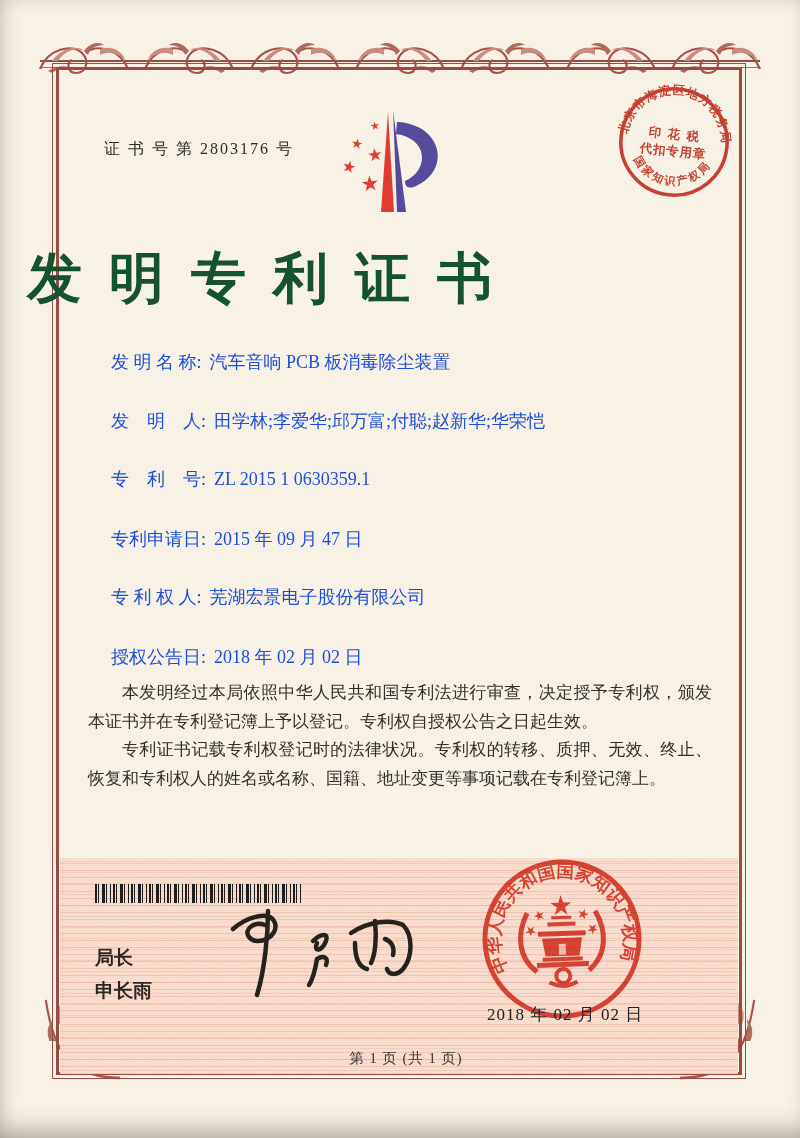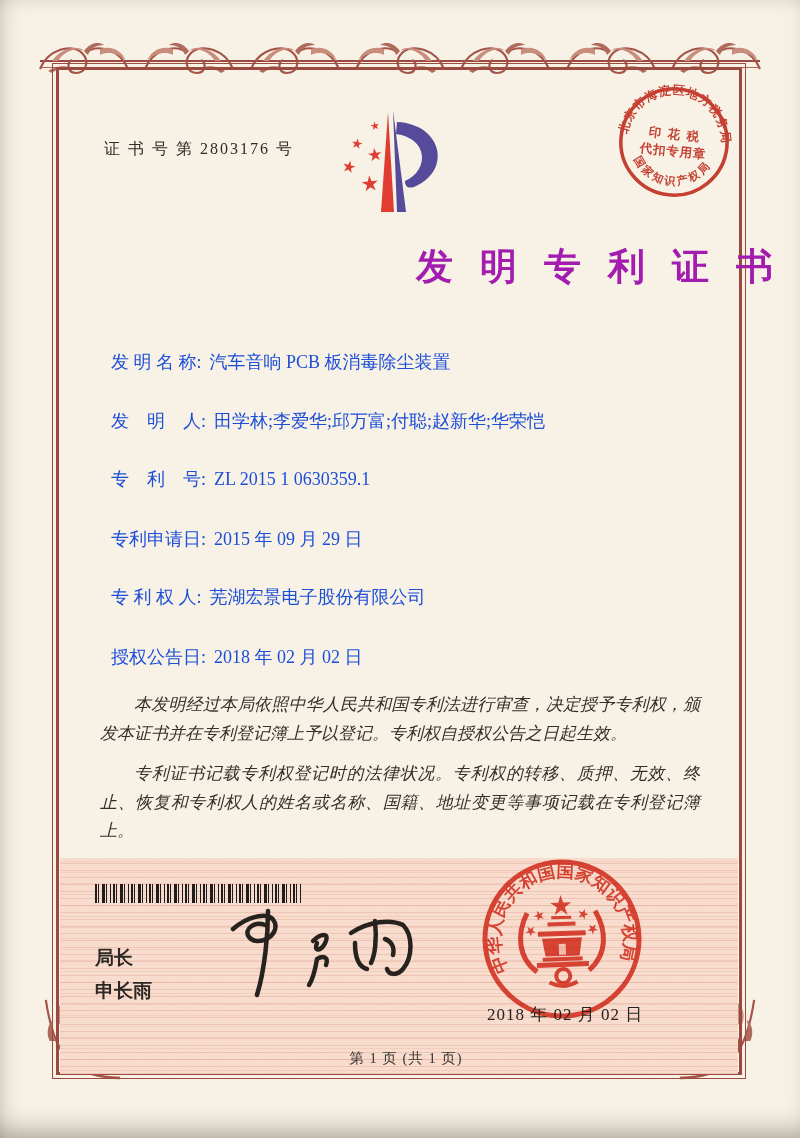--- a/index.html
+++ b/index.html
@@ -30,27 +30,27 @@
   
   .pink{position:absolute;left:60px;top:858px;width:678px;height:216px;
     background-color:#f8dcce;
     background-image:
       repeating-linear-gradient(0deg, rgba(216,140,116,.30) 0 1px, rgba(0,0,0,0) 1px 7px),
       repeating-linear-gradient(0deg, rgba(0,0,0,0) 0 3px, rgba(216,140,116,.18) 3px 4px, rgba(0,0,0,0) 4px 11px),
       repeating-linear-gradient(90deg, rgba(245,220,205,.25) 0 14px, rgba(0,0,0,0) 14px 30px);
   }
   
   .certno{position:absolute;left:80px;top:139px;font-size:16px;letter-spacing:2px;color:#2f2b28;margin-left:24px;}
-  .title{position:absolute;left:0;right:0;top:242px;text-align:right;
-    font-size:37px;font-weight:bold;letter-spacing:27px;text-indent:27px;color:#a21caf;}
+  .title{position:absolute;left:0;right:0;top:242px;text-align:left;
+    font-size:55px;font-weight:bold;letter-spacing:27px;text-indent:27px;color:#14532d;}
   .frow{position:absolute;left:111px;font-size:18px;color:#1d4ed8;white-space:nowrap;}
   .frow .lab{margin-right:8px;}
   .paras{position:absolute;left:88px;top:679px;width:624px;font-size:17px;line-height:28.5px;
     text-align:justify;color:#332f2b;}
-  .paras p{margin:12px;text-indent:2em;font-style:italic;}
+  .paras p{margin:0;text-indent:2em;}
   .signatory{position:absolute;left:95px;top:941px;font-size:19px;line-height:33px;color:#2c2825;font-weight:bold;}
   .footer{position:absolute;left:0;right:0;top:1049px;text-align:center;font-size:14.5px;
     letter-spacing:1px;color:#3a3632;padding-left:12px;}
   
   .logo{position:absolute;left:318px;top:100px;width:152px;height:124px;}
   .tax-stamp{position:absolute;left:612px;top:80px;width:124px;height:124px;
     transform:rotate(6deg);mix-blend-mode:multiply;opacity:.95;}
   .barcode{position:absolute;left:95px;top:884px;width:206px;height:19px;
     background:repeating-linear-gradient(90deg,
       #1d1d1d 0 2px, rgba(0,0,0,0) 2px 3px,
@@ -163,21 +163,21 @@
   <div class="frow" style="top:350px">
     <span class="lab">发 明 名 称:</span><span class="val">汽车音响 PCB 板消毒除尘装置</span>
   </div>
   <div class="frow" style="top:409px">
     <span class="lab">发　明　人:</span><span class="val">田学林;李爱华;邱万富;付聪;赵新华;华荣恺</span>
   </div>
   <div class="frow" style="top:467px">
     <span class="lab">专　利　号:</span><span class="val">ZL 2015 1 0630359.1</span>
   </div>
   <div class="frow" style="top:527px">
-    <span class="lab">专利申请日:</span><span class="val">2015 年 09 月 29 日</span>
+    <span class="lab">专利申请日:</span><span class="val">2015 年 09 月 47 日</span>
   </div>
   <div class="frow" style="top:585px">
     <span class="lab">专 利 权 人:</span><span class="val">芜湖宏景电子股份有限公司</span>
   </div>
   <div class="frow" style="top:645px">
     <span class="lab">授权公告日:</span><span class="val">2018 年 02 月 02 日</span>
   </div>
 
   <div class="paras">
     <p>本发明经过本局依照中华人民共和国专利法进行审查，决定授予专利权，颁发本证书并在专利登记簿上予以登记。专利权自授权公告之日起生效。</p>

